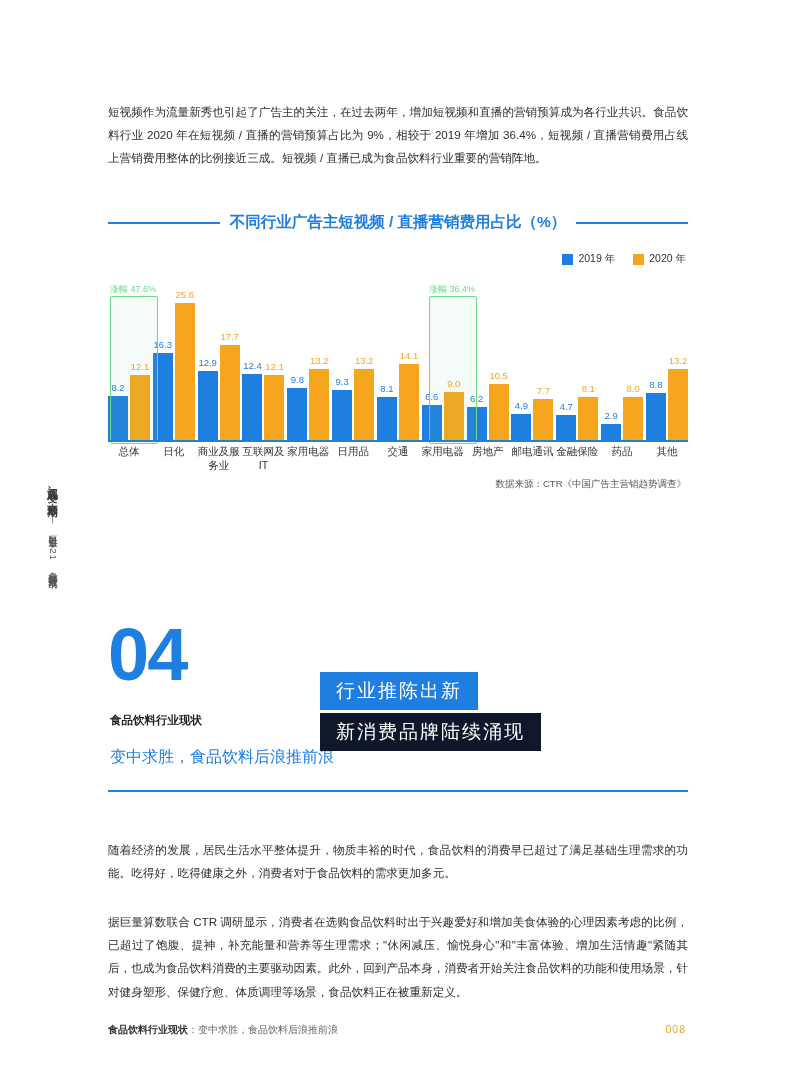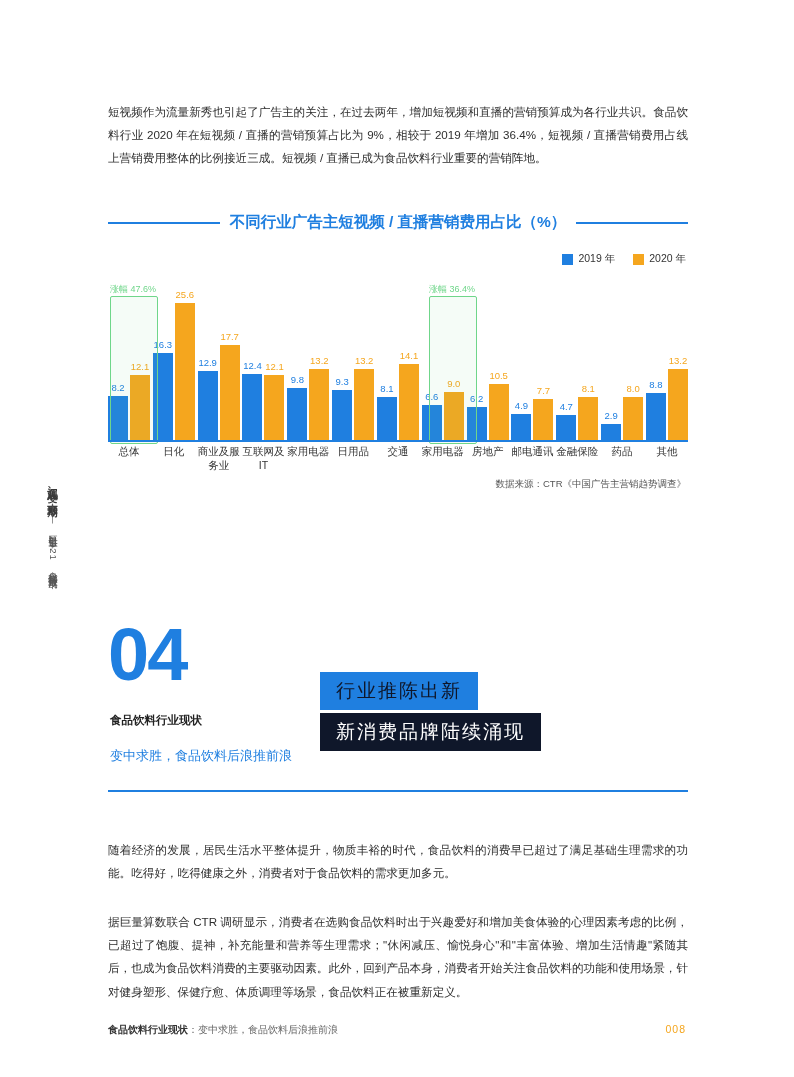--- a/index.html
+++ b/index.html
@@ -106,31 +106,31 @@
     position:absolute;left:108px;top:620px;
     font-size:74px;font-weight:bold;color:#1f7fe0;line-height:0.95;
     letter-spacing:-2px;
   }
   .sec-sub1{
     position:absolute;left:110px;top:713px;
     font-size:11.5px;font-weight:bold;color:#222;
   }
   .sec-sub2{
     position:absolute;left:110px;top:731px;
-    font-size:13px;color:#1f7fe0;margin-top:16px;
+    font-size:16px;color:#1f7fe0;margin-top:16px;
   }
   .tag-black{
     position:absolute;left:320px;top:630px;
     background:#1d1d1d;color:#ffffff;
     font-size:19px;font-weight:bold;
     padding:6px 16px;letter-spacing:2px;
   }
   .tag-blue1{
     position:absolute;left:320px;top:672px;
-    background:#1f7fe0;color:#0f172a;
+    background:#1f7fe0;color:#ffffff;
     font-size:19px;
     padding:6px 16px;letter-spacing:2px;text-align:right;
   }
   .tag-blue2{
     position:absolute;left:320px;top:713px;
     background:#0f172a;color:#ffffff;
     font-size:19px;
     padding:6px 16px;letter-spacing:2px;
   }
   .divider{

